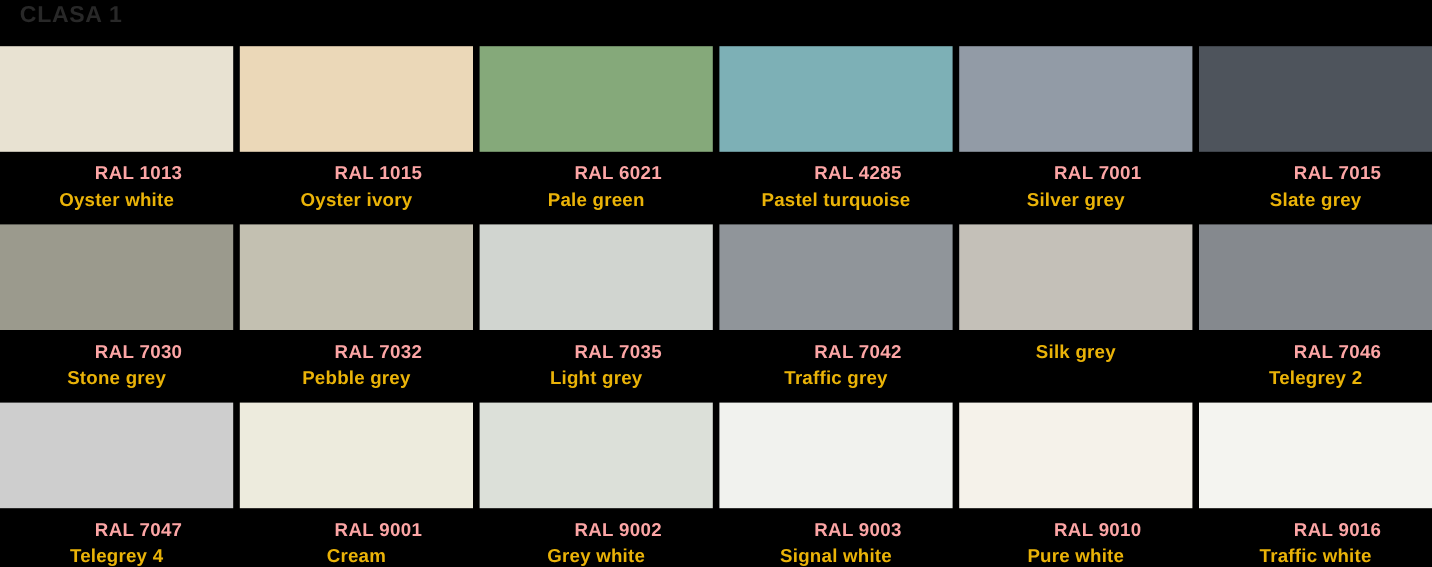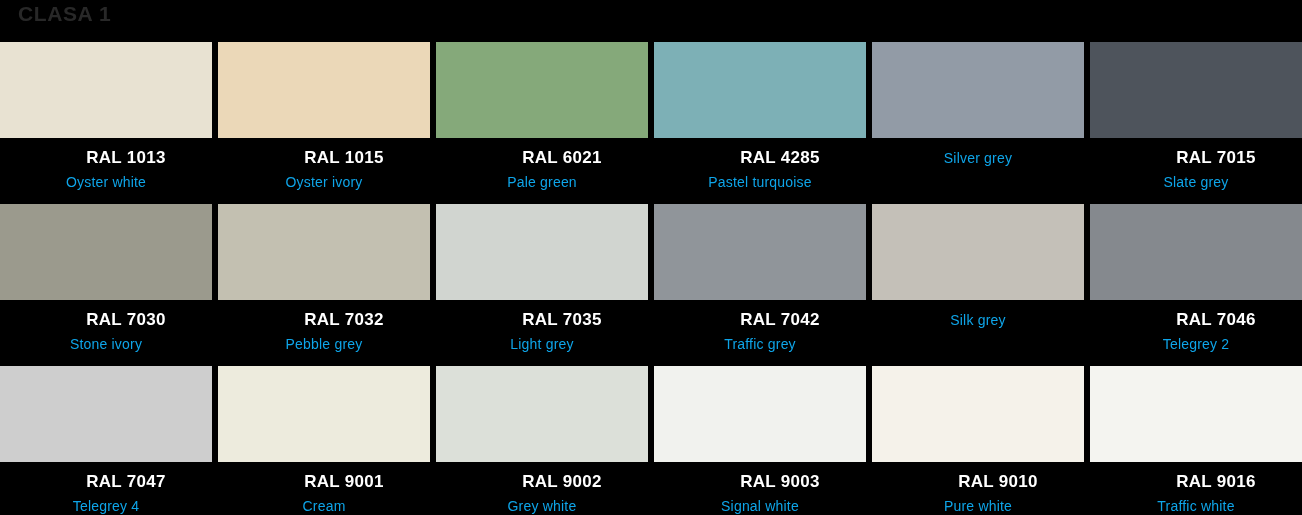--- a/index.html
+++ b/index.html
@@ -54,30 +54,30 @@
     align-items: start;
   }
   .label-cell {
     text-align: center;
     padding-top: 8px;
   }
   .ral-code {
     display: block;
     font-size: 17px;
     font-weight: bold;
-    color: #ffffff;
+    color: #fca5a5;
     letter-spacing: 0.3px;
     line-height: 24px;
     padding-left: 40px;
   }
   .ral-name {
     display: block;
-    font-size: 14px;
-    font-weight: normal;
-    color: #0ea5e9;
+    font-size: 17px;
+    font-weight: bold;
+    color: #eab308;
     letter-spacing: 0.2px;
     line-height: 24px;
   }
 </style>
 </head>
 <body style="background-color: rgb(0, 0, 0);">
 
 <div id="page">
 
   <div class="header">
@@ -105,41 +105,42 @@
           </div>
           <div class="label-cell">
             <span class="ral-code">RAL 6021</span>
             <span class="ral-name">Pale green</span>
           </div>
           <div class="label-cell">
             <span class="ral-code">RAL 4285</span>
             <span class="ral-name">Pastel turquoise</span>
           </div>
           <div class="label-cell">
+            <span class="ral-code">RAL 7001</span>
             <span class="ral-name">Silver grey</span>
           </div>
           <div class="label-cell">
             <span class="ral-code">RAL 7015</span>
             <span class="ral-name">Slate grey</span>
           </div>
         </div>
       </div>
       <div class="palette-row">
         <div class="swatch-strip">
           <div class="swatch" style="background-color: rgb(155, 154, 141);"></div>
           <div class="swatch" style="background-color: rgb(195, 192, 177);"></div>
           <div class="swatch" style="background-color: rgb(209, 213, 208);"></div>
           <div class="swatch" style="background-color: rgb(144, 149, 154);"></div>
           <div class="swatch" style="background-color: rgb(196, 192, 184);"></div>
           <div class="swatch" style="background-color: rgb(133, 137, 142);"></div>
         </div>
         <div class="label-strip">
           <div class="label-cell">
             <span class="ral-code">RAL 7030</span>
-            <span class="ral-name">Stone ivory</span>
+            <span class="ral-name">Stone grey</span>
           </div>
           <div class="label-cell">
             <span class="ral-code">RAL 7032</span>
             <span class="ral-name">Pebble grey</span>
           </div>
           <div class="label-cell">
             <span class="ral-code">RAL 7035</span>
             <span class="ral-name">Light grey</span>
           </div>
           <div class="label-cell">

